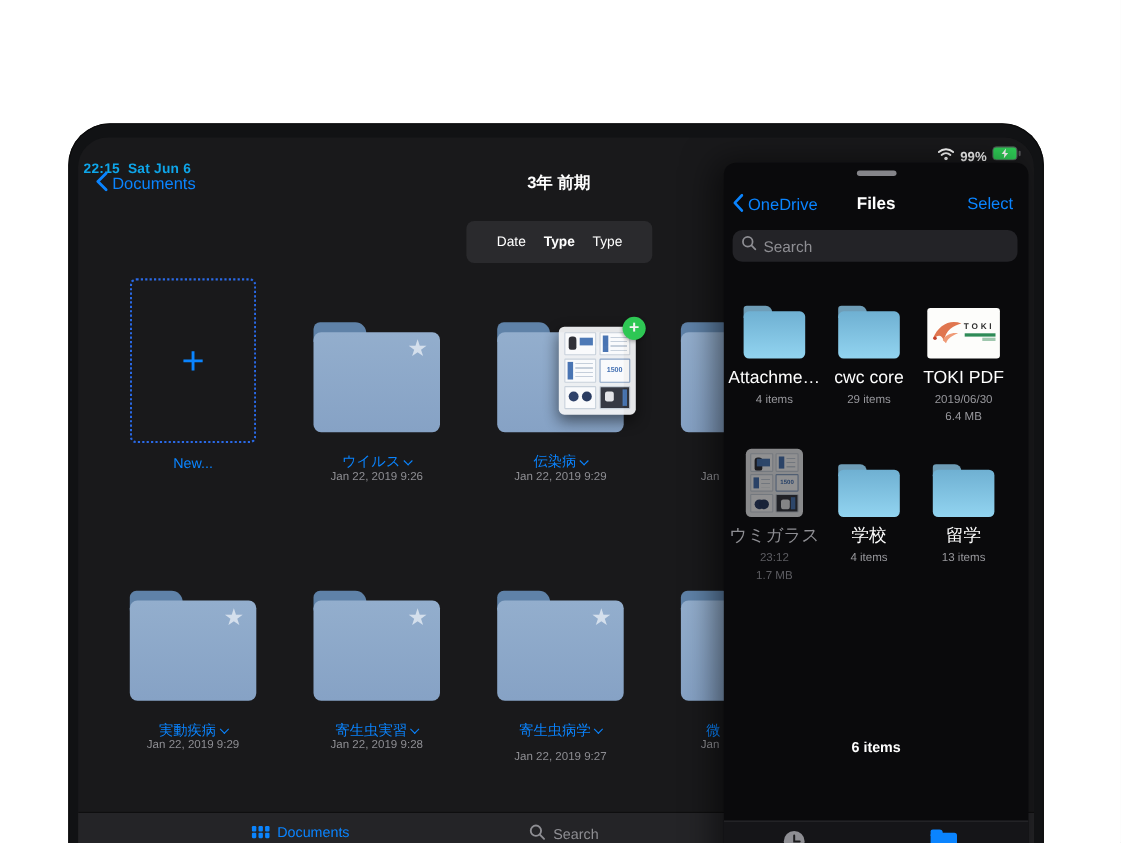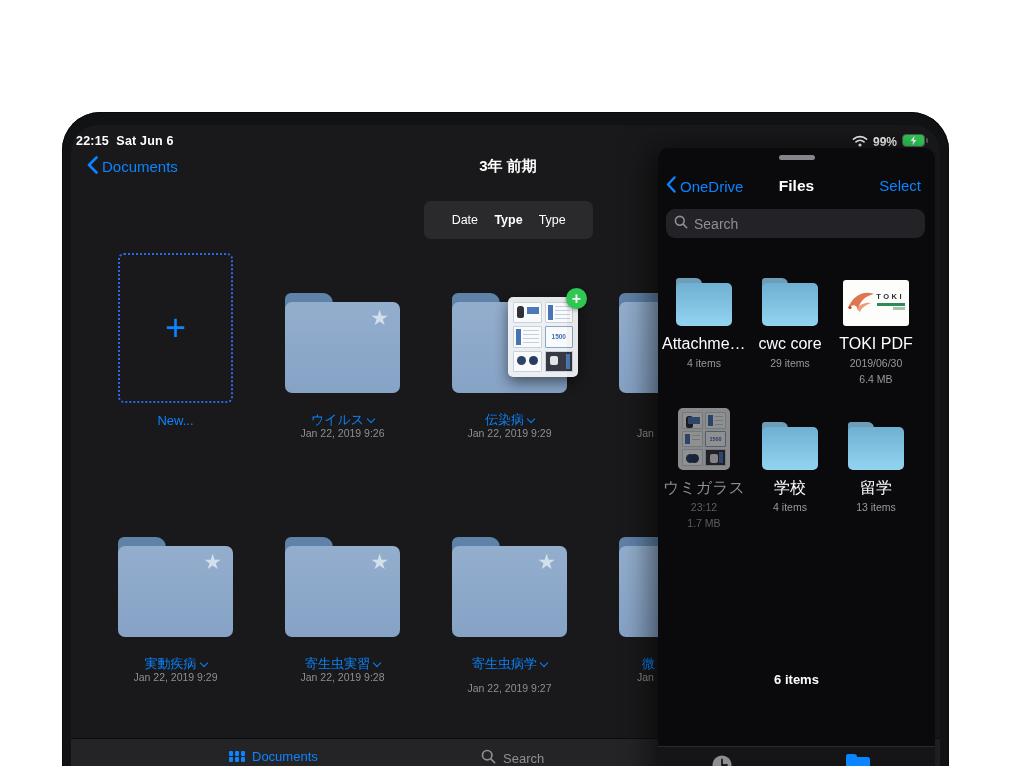--- a/index.html
+++ b/index.html
@@ -6,21 +6,21 @@
   html,body { width:1019px; height:766px; background:#ffffff; overflow:hidden;
               font-family:"Liberation Sans","DejaVu Sans",sans-serif; }
 
   
   .ipad { position:absolute; left:62px; top:112px; width:887px; height:700px;
           background:#111214; border-radius:38px 38px 0 0; box-shadow:0 0 0 1px #0a0a0a inset; }
   .screen { position:absolute; left:9px; top:13px; right:9px; bottom:0;
             background:#19191b; border-radius:27px 27px 0 0; overflow:hidden; }
 
   
-  .sb-time { position:absolute; left:5px; top:9px; color:#ffffff; font-size:12.5px; font-weight:bold; letter-spacing:.2px; }
+  .sb-time { position:absolute; left:5px; top:21px; color:#0ea5e9; font-size:12.5px; font-weight:bold; letter-spacing:.2px; }
   .sb-right { position:absolute; right:12px; top:8px; display:flex; align-items:center; gap:5px; }
   .sb-batt-txt { color:#fff; font-size:12px; font-weight:600; }
 
   
   .back-btn { position:absolute; left:16px; top:31px; display:flex; align-items:center; gap:4px;
               color:#0a84ff; font-size:15px; }
   .main-title { position:absolute; left:437px; top:32px; transform:translateX(-50%);
                 color:#fff; font-size:15px; font-weight:bold; white-space:nowrap; }
 
   

